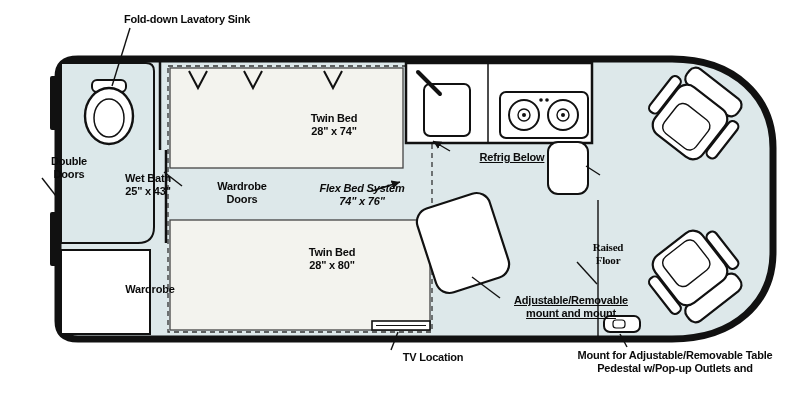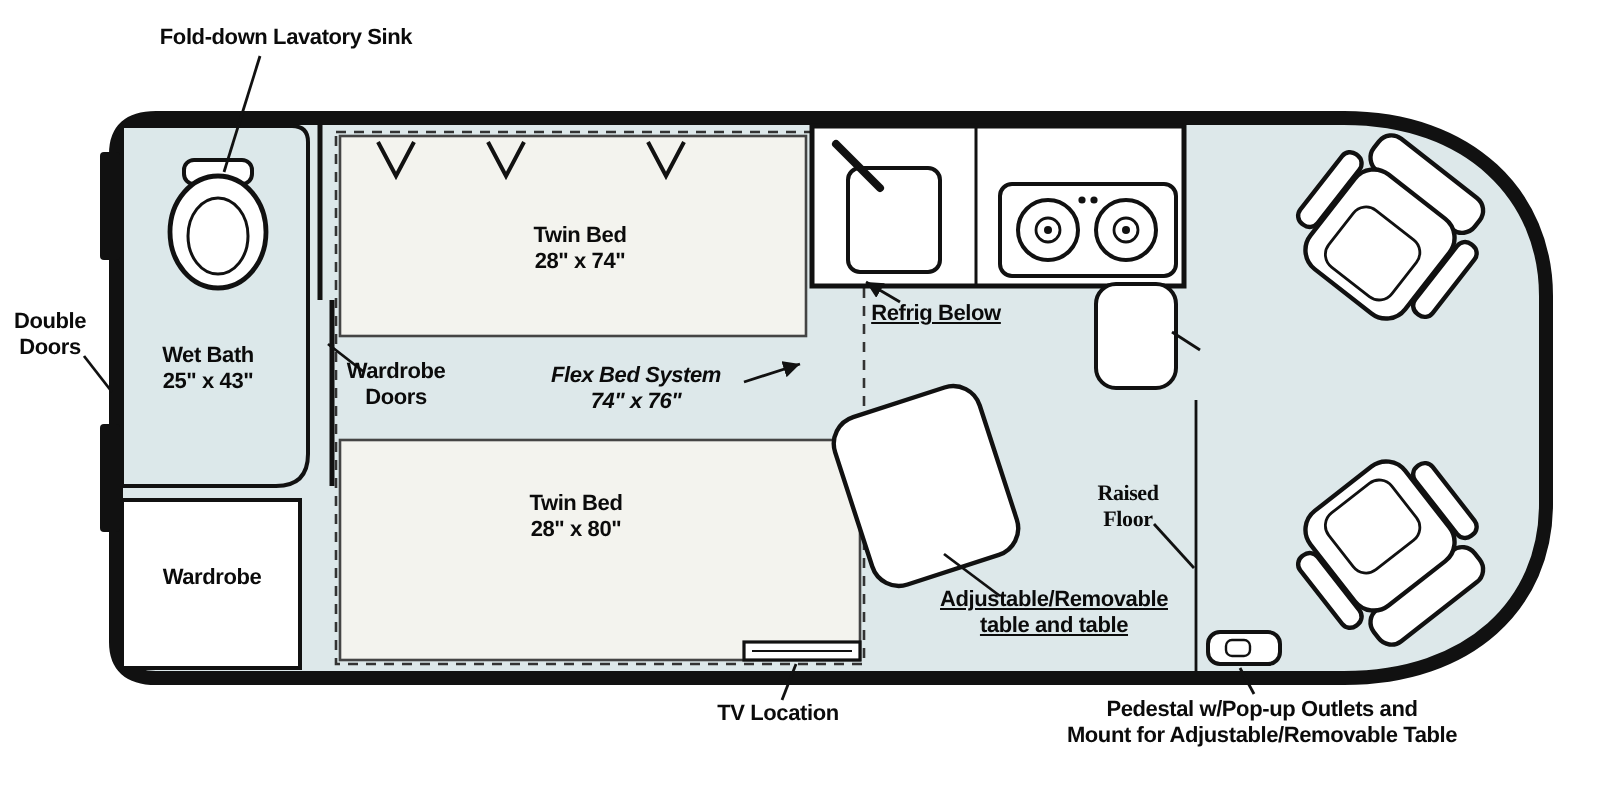--- a/index.html
+++ b/index.html
@@ -1,21 +1,21 @@
 <!DOCTYPE html>
 <html><head>
 <meta charset="utf-8">
 <style>
   html,body{margin:0;padding:0;background:#ffffff;}
   .canvas{position:relative;width:800px;height:400px;background:#ffffff;overflow:hidden;
           font-family:"Liberation Sans",sans-serif;}
   svg{position:absolute;left:0;top:0;}
   .lbl{position:absolute;transform:translateX(-50%);text-align:center;
        font:bold 11px/1.2 "Liberation Sans",sans-serif;color:#0b0b0b;
-       white-space:nowrap;letter-spacing:-0.2px;}
+       white-space:nowrap;letter-spacing:-0.2px;margin-left:44px;}
   .ln{display:block;}
 </style>
 </head>
 <body>
 
 <div class="canvas">
 
   <svg width="800" height="400" viewBox="0 0 800 400">
     <defs>
       <marker id="arr" markerWidth="8" markerHeight="8" refX="6" refY="3" orient="auto">
@@ -162,25 +162,25 @@
   </div>
 
 
   <div class="lbl" style="left:564px;top:241px;font-family:Liberation Serif, serif;">
     <span class="ln">Raised</span>
     <span class="ln">Floor</span>
   </div>
 
   <div class="lbl" style="left:527px;top:294px;text-decoration:underline;">
     <span class="ln">Adjustable/Removable</span>
-    <span class="ln">table and table</span>
+    <span class="ln">mount and mount</span>
   </div>
 
   <div class="lbl" style="left:389px;top:351px;">
     <span class="ln">TV Location</span>
   </div>
 
   <div class="lbl" style="left:631px;top:349px;">
+    <span class="ln">Mount for Adjustable/Removable Table</span>
     <span class="ln">Pedestal w/Pop-up Outlets and</span>
-    <span class="ln">Mount for Adjustable/Removable Table</span>
   </div>
 
 </div>
 
 </body></html>

